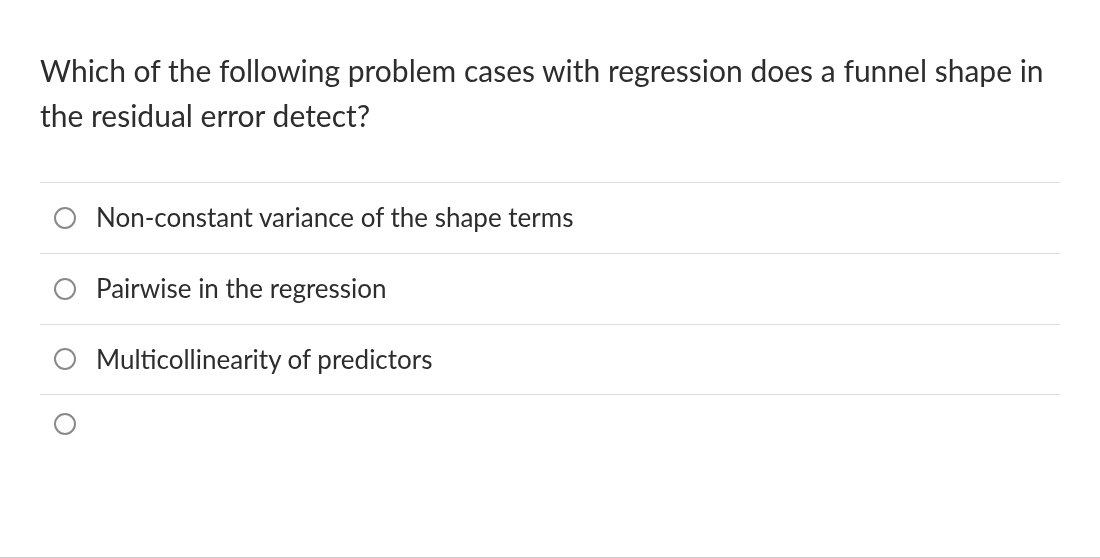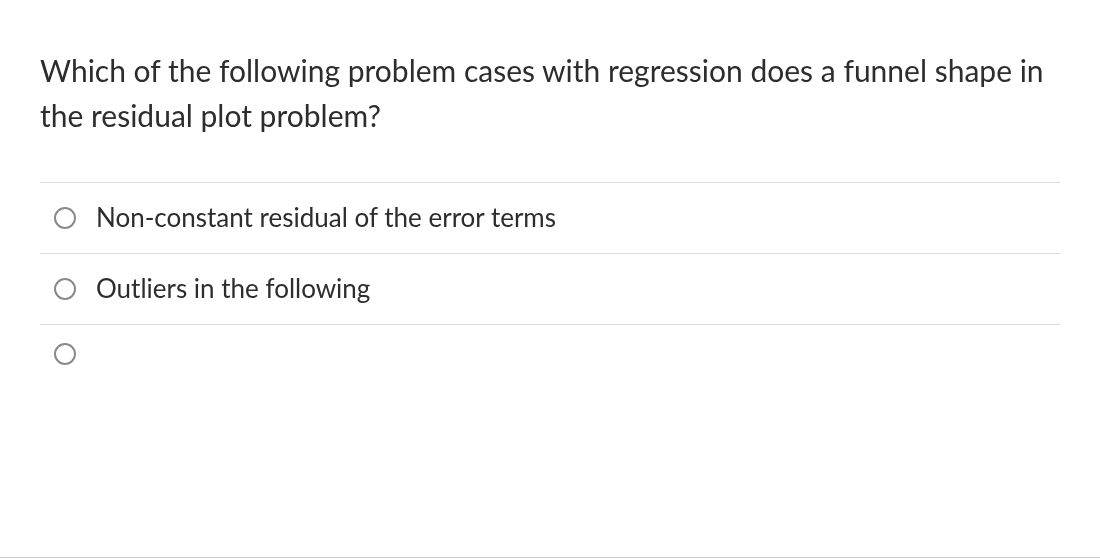--- a/index.html
+++ b/index.html
@@ -55,29 +55,33 @@
       right: 0;
       bottom: 0;
       height: 1px;
       background: #c9c9c9;
       width: 1100px;
     }
   </style>
 </head>
 <body>
 
-<div class="question-text">Which of the following problem cases with regression does a funnel shape in the residual plot problem?</div>
+<div class="question-text">Which of the following problem cases with regression does a funnel shape in the residual error detect?</div>
 
 <div class="options-list">
   <div class="option-row">
     <span class="radio-circle"></span>
-    <span class="option-label">Non-constant residual of the error terms</span>
+    <span class="option-label">Non-constant variance of the shape terms</span>
   </div>
   <div class="option-row">
     <span class="radio-circle"></span>
-    <span class="option-label">Outliers in the following</span>
+    <span class="option-label">Pairwise in the regression</span>
+  </div>
+  <div class="option-row">
+    <span class="radio-circle"></span>
+    <span class="option-label">Multicollinearity of predictors</span>
   </div>
   <div class="option-row">
     <span class="radio-circle"></span>
   </div>
 </div>
 
 <div class="bottom-line"></div>
 
 </body></html>

